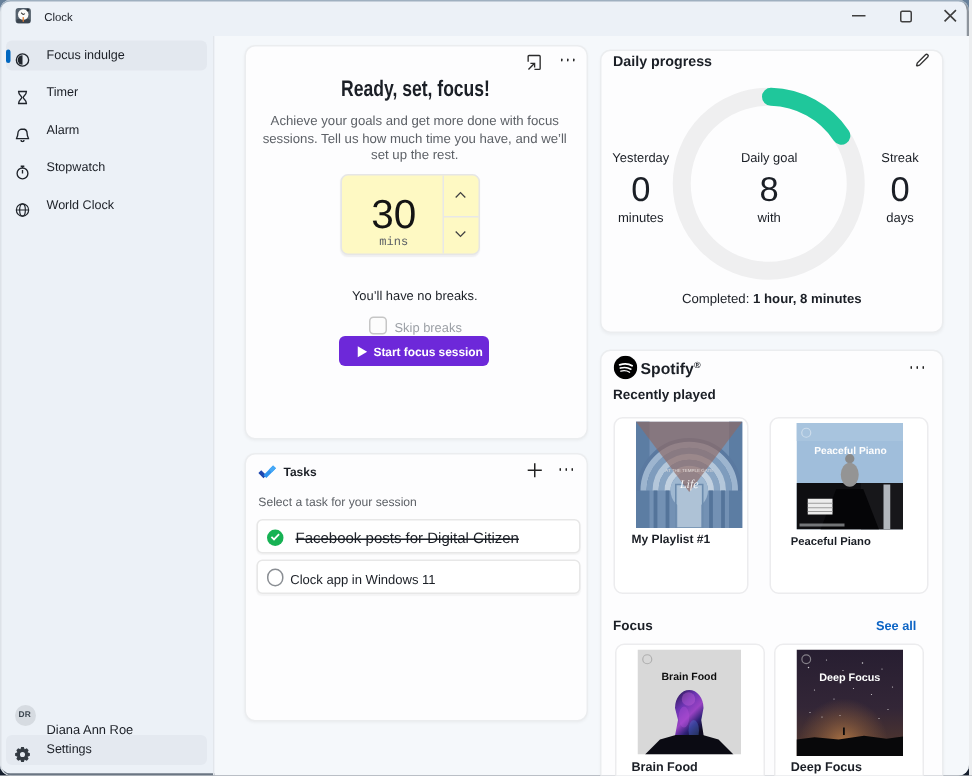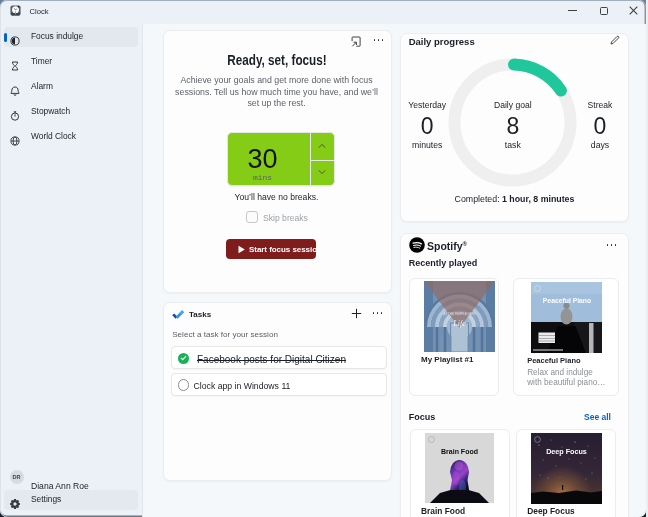--- a/index.html
+++ b/index.html
@@ -114,38 +114,38 @@
       </g>
     </svg>
     <div class="abs" style="left:231px;top:15.2px;width:12px;height:2px;">
       <div class="abs" style="left:0;top:0;width:1.8px;height:1.8px;border-radius:50%;background:#222;"></div>
       <div class="abs" style="left:4px;top:0;width:1.8px;height:1.8px;border-radius:50%;background:#222;"></div>
       <div class="abs" style="left:8px;top:0;width:1.8px;height:1.8px;border-radius:50%;background:#222;"></div>
     </div>
     <div class="t b ctr" style="left:34px;top:28px;width:200px;font-size:15px;line-height:16px;transform:scaleX(0.78);">Ready, set, focus!</div>
     <div class="t g ctr" style="left:24px;top:51px;width:220px;font-size:8.8px;line-height:11.7px;">Achieve your goals and get more done with focus<br>sessions. Tell us how much time you have, and we’ll<br>set up the rest.</div>
 
-    <div class="abs" style="left:84.5px;top:108px;width:108px;height:53.5px;background:#84cc16;border:1px solid #e6e6e6;border-radius:5px;box-shadow:0 1px 1px rgba(0,0,0,0.06);">
+    <div class="abs" style="left:84.5px;top:92px;width:93px;height:53.5px;background:#fef9c3;border:1px solid #e6e6e6;border-radius:5px;box-shadow:0 1px 1px rgba(0,0,0,0.06);">
       <div class="abs" style="right:23.5px;top:0;width:1px;height:100%;background:#e8e8e8;"></div>
       <div class="abs" style="right:0;top:27px;width:23.5px;height:1px;background:#e8e8e8;"></div>
       <svg class="abs" style="right:8.5px;top:9.5px;" width="8" height="6" viewBox="0 0 8 6">
           <path d="M0.8,4.6 L4,1.4 L7.2,4.6" fill="none" stroke="#444" stroke-width="0.9"></path>
         </svg>
       <svg class="abs" style="right:8.5px;bottom:9.5px;" width="8" height="6" viewBox="0 0 8 6">
           <path d="M0.8,1.4 L4,4.6 L7.2,1.4" fill="none" stroke="#444" stroke-width="0.9"></path>
         </svg>
       <div class="t ctr" style="left:0;top:11px;width:69px;font-size:27px;line-height:30px;color:#141414;">30</div>
       <div class="t ctr g" style="left:0;top:40px;width:69px;font-size:8px;font-family:Liberation Mono, monospace;">mins</div>
     </div>
 
     <div class="t ctr" style="left:34px;top:167.5px;width:200px;font-size:8.6px;">You’ll have no breaks.</div>
     <div class="abs" style="left:103.5px;top:187px;width:11.5px;height:11.5px;border:1px solid #c6c6c6;border-radius:3px;background:#fcfcfc;"></div>
     <div class="t" style="left:120.5px;top:188.8px;font-size:8.6px;color:#9da1a7;">Skip breaks</div>
 
-    <div class="abs" style="left:83.5px;top:215px;width:90px;height:20px;background:#7f1d1d;border-radius:4px;">
+    <div class="abs" style="left:83.5px;top:200px;width:100px;height:20px;background:#6d28d9;border-radius:4px;">
       <svg class="abs" style="left:11px;top:5.5px;" width="9" height="9" viewBox="0 0 9 9">
           <path d="M1.5,0.8 L7.8,4.5 L1.5,8.2 Z" fill="#fff"></path>
         </svg>
       <div class="t" style="left:23px;top:5.6px;font-size:8px;font-weight:600;color:#fff;letter-spacing:-0.05px;">Start focus session</div>
     </div>
 
     <div class="card" id="taskscard" style="left:20px;top:277.5px;width:229px;height:179px;"></div>
     <svg class="abs" style="left:29px;top:284.8px;" width="12" height="11" viewBox="0 0 12 11">
         <path d="M1.2,5.4 L4.6,8.8" stroke="#1d47b0" stroke-width="2.7" fill="none"></path>
         <path d="M4.6,8.8 L11,2.2" stroke="#2f93ee" stroke-width="2.7" fill="none"></path>
@@ -181,21 +181,21 @@
       </svg>
     <svg class="abs" style="left:305.7px;top:33.8px;" width="129" height="129" viewBox="0 0 129 129">
       <circle cx="64.5" cy="64.5" r="58" fill="none" stroke="#efeff0" stroke-width="12"></circle>
       <path d="M 66,6.52 A 58,58 0 0 1 112.9,32.5" fill="none" stroke="#1fc79b" stroke-width="12" stroke-linecap="round"></path>
     </svg>
     <div class="t ctr" style="left:254.7px;top:76px;width:60px;font-size:8.6px;">Yesterday</div>
     <div class="t ctr" style="left:254.7px;top:89.5px;width:60px;font-size:23px;line-height:25px;">0</div>
     <div class="t ctr" style="left:254.7px;top:115.5px;width:60px;font-size:8.7px;">minutes</div>
     <div class="t ctr" style="left:340.3px;top:76px;width:60px;font-size:8.6px;">Daily goal</div>
     <div class="t ctr" style="left:340.3px;top:89.5px;width:60px;font-size:23px;line-height:25px;">8</div>
-    <div class="t ctr" style="left:340.3px;top:115.5px;width:60px;font-size:8.7px;">task</div>
+    <div class="t ctr" style="left:340.3px;top:115.5px;width:60px;font-size:8.7px;">with</div>
     <div class="t ctr" style="left:427.5px;top:76px;width:60px;font-size:8.6px;">Streak</div>
     <div class="t ctr" style="left:427.5px;top:89.5px;width:60px;font-size:23px;line-height:25px;">0</div>
     <div class="t ctr" style="left:427.5px;top:115.5px;width:60px;font-size:8.7px;">days</div>
     <div class="t ctr" style="left:272px;top:170.3px;width:200px;font-size:8.8px;">Completed: <span class="b">1 hour, 8 minutes</span></div>
 
     <div class="card" id="spotifycard" style="left:257.5px;top:209px;width:229px;height:292px;"></div>
     <svg class="abs" style="left:266px;top:213px;" width="16" height="16" viewBox="0 0 24 24">
       <circle cx="12" cy="12" r="11.7" fill="#000"></circle>
       <g fill="none" stroke="#fff" stroke-linecap="round">
         <path d="M6.2,9.3 C10.7,7.9 15.6,8.4 18.6,10.3" stroke-width="1.9"></path>
@@ -249,21 +249,20 @@
       <ellipse cx="35.5" cy="34.5" rx="6" ry="8" fill="#949494"></ellipse>
       <polygon points="16,71 55,71 44.5,44 26.5,44" fill="#050507"></polygon>
       <rect x="7.5" y="50.5" width="16.5" height="10.5" fill="#ececec"></rect>
       <path d="M7.5,53.5 h16.5 M7.5,56.5 h16.5 M7.5,59 h16.5" stroke="#9a9a9a" stroke-width="0.8"></path>
       <rect x="58" y="41" width="4.5" height="30" fill="#b2b7bd"></rect>
       <rect x="2" y="67" width="30" height="2" fill="#b9bcc0" opacity="0.6"></rect>
       <text x="36" y="20.5" font-size="6.8" font-weight="bold" fill="#fdfdfd" text-anchor="middle">Peaceful Piano</text>
       <circle cx="6.5" cy="6.5" r="3" fill="none" stroke="#e5edf4" stroke-width="0.8" opacity="0.6"></circle>
     </svg>
     <div class="t b" style="left:384.7px;top:331.6px;font-size:7.5px;">Peaceful Piano</div>
-    <div class="t g" style="left:384.7px;top:343.5px;font-size:8.2px;line-height:10.3px;white-space:normal;width:82px;color:#8a9096;">Relax and indulge with beautiful piano…</div>
 
     <div class="t b" style="left:266.2px;top:388px;font-size:9px;">Focus</div>
     <div class="t b" style="left:441.5px;top:388px;font-size:8.5px;color:#0b63c4;font-weight:600;">See all</div>
 
     <div class="abs" style="left:267px;top:405px;width:100.5px;height:96px;background:#fff;border:1px solid #ececee;border-radius:6px;"></div>
     <svg class="abs" style="left:282.5px;top:409px;" width="69" height="70" viewBox="0 0 69 70">
       <defs>
         <linearGradient id="nebula" x1="0" y1="0" x2="0.6" y2="1">
           <stop offset="0" stop-color="#1d1440"></stop>
           <stop offset="0.35" stop-color="#6b34b2"></stop>

